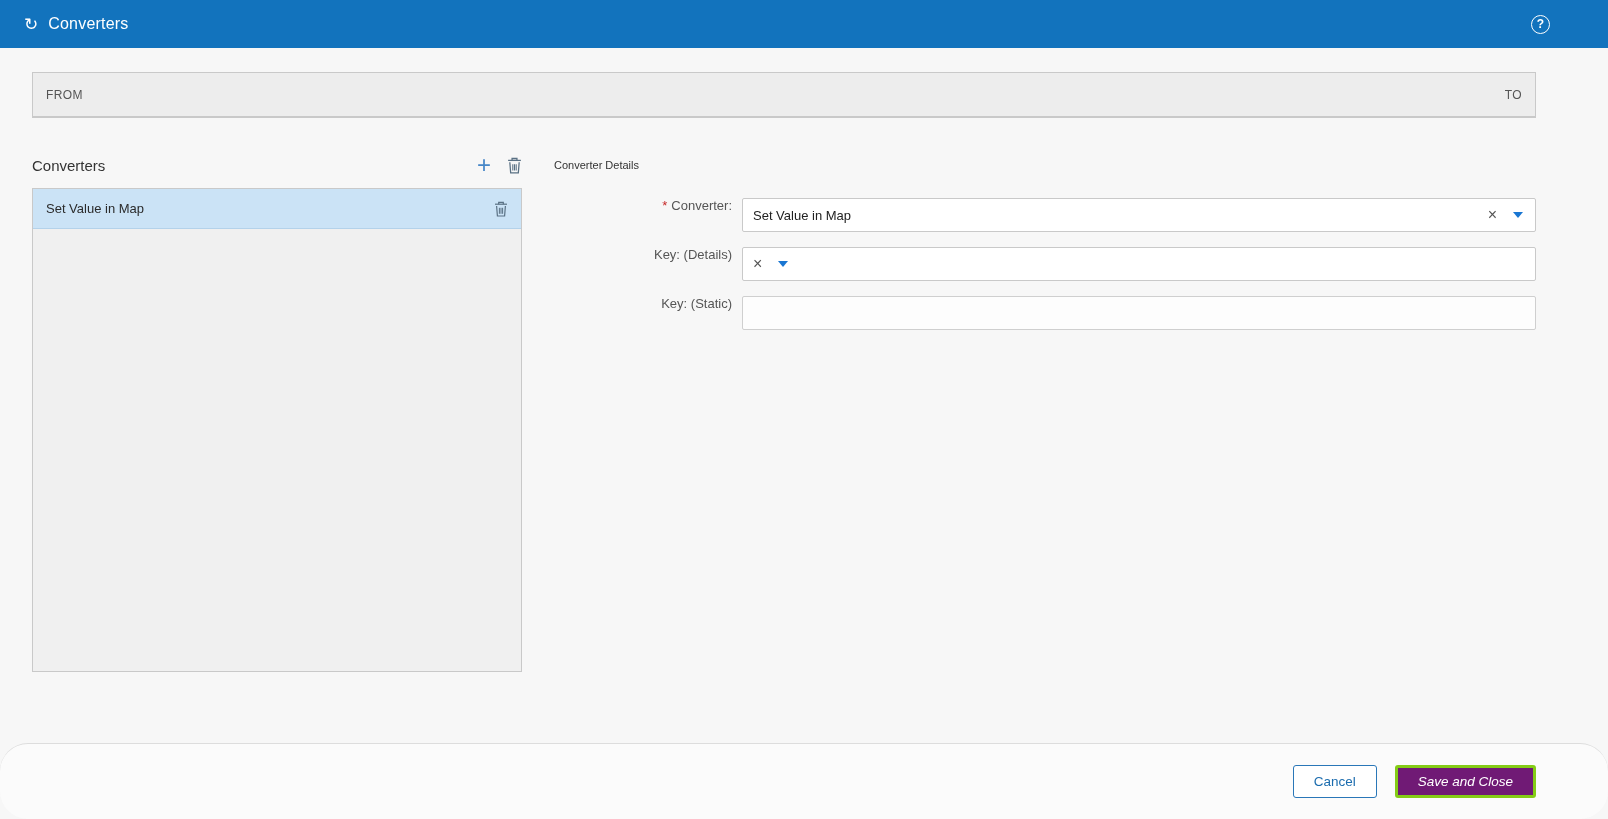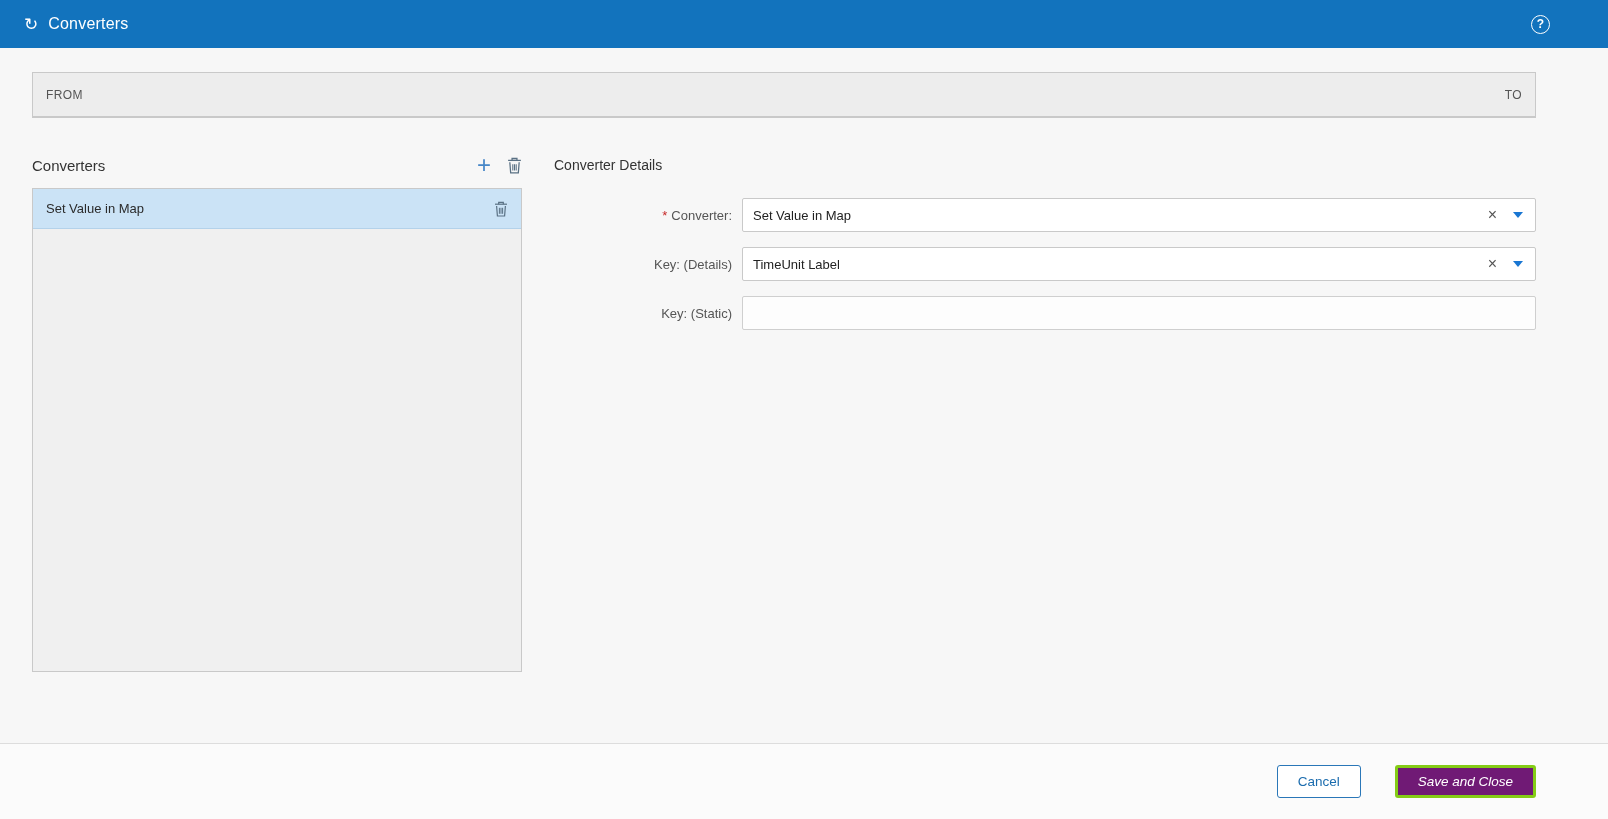--- a/index.html
+++ b/index.html
@@ -122,25 +122,24 @@
     justify-content: space-between;
     font-size: 13px;
     color: #2b2b2b;
     cursor: pointer;
   }
   .list-item.selected {
     background: #cbe3f6;
     border-bottom: 1px solid #b4d2ea;
   }
 
-  .details-title { font-size: 14px; color: #333; font-weight: 400; margin-bottom: 20px; height: 26px; display:flex; align-items:center; }
+  .details-title { font-size: 11px; color: #333; font-weight: 400; margin-bottom: 20px; height: 26px; display:flex; align-items:center; }
 
   .field-row {
     display: flex;
-    align-items: center;
     margin-bottom: 15px;
   }
   .field-label {
     width: 188px;
     flex: 0 0 188px;
     text-align: right;
     padding-right: 10px;
     font-size: 13px;
     color: #555;
     white-space: nowrap;
@@ -192,21 +191,22 @@
   
   .app-footer {
     flex: 0 0 76px;
     height: 76px;
     background: #fbfbfb;
     border-top: 1px solid #ddd;
     display: flex;
     align-items: center;
     justify-content: flex-end;
     padding-right: 72px;
-    gap: 34px;
+    gap: 18px;
+    border-radius: 28px;
   }
   .btn {
     font-family: "Liberation Sans", "DejaVu Sans", sans-serif;
     font-size: 13.5px;
     height: 33px;
     padding: 0 20px;
     border-radius: 3px;
     cursor: pointer;
   }
   .btn-secondary {
@@ -284,21 +284,20 @@
           <span class="clear-x">×</span>
           <span class="caret"></span>
         </div>
       </div>
 
       <div class="field-row">
         <div class="field-label">
           <span>Key: (Details)</span>
         </div>
         <div class="select-box">
-          <span class="select-value">TimeUnit Label</span>
           <span class="clear-x">×</span>
           <span class="caret"></span>
         </div>
       </div>
 
       <div class="field-row">
         <div class="field-label">
           <span>Key: (Static)</span>
         </div>
         <input type="text" class="text-input" value="" style="">

